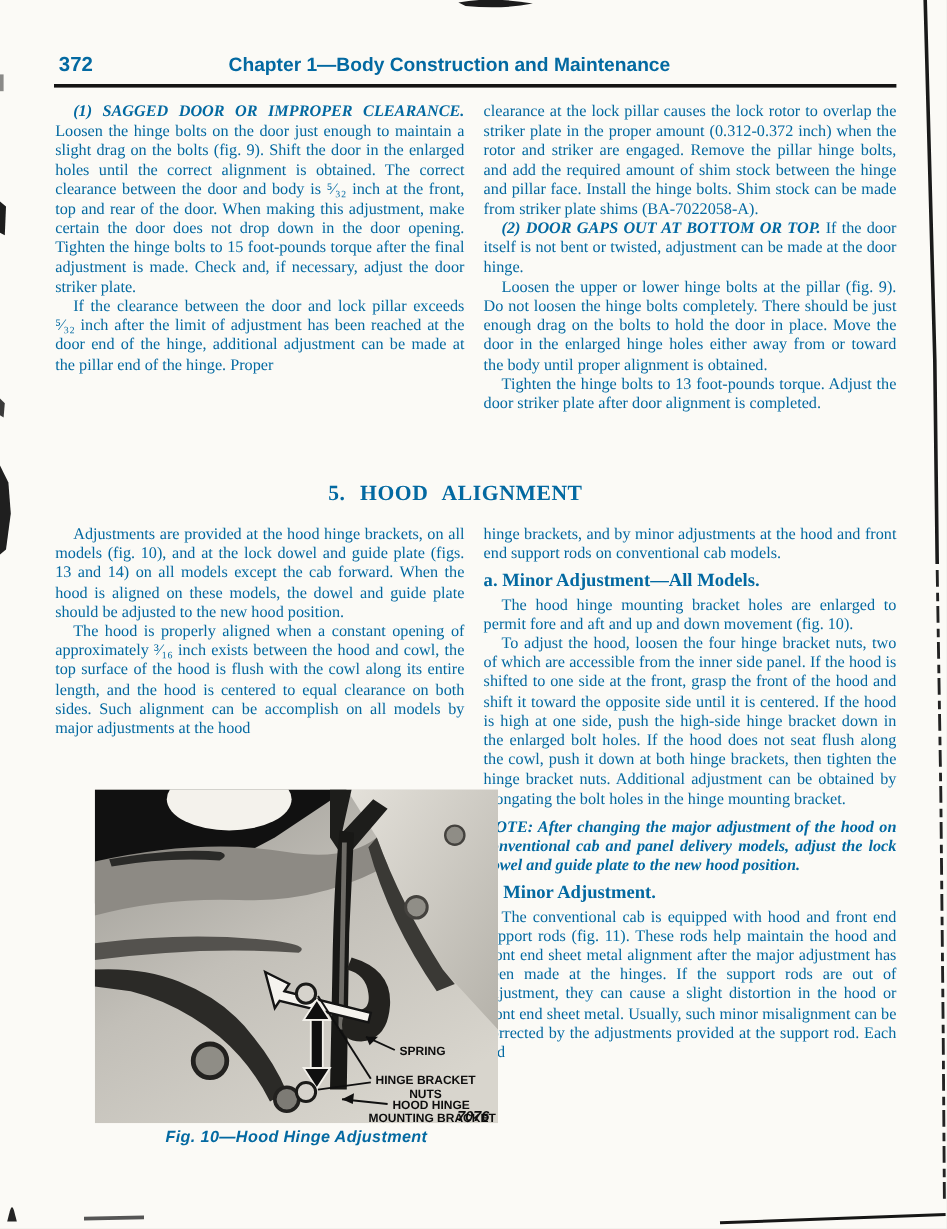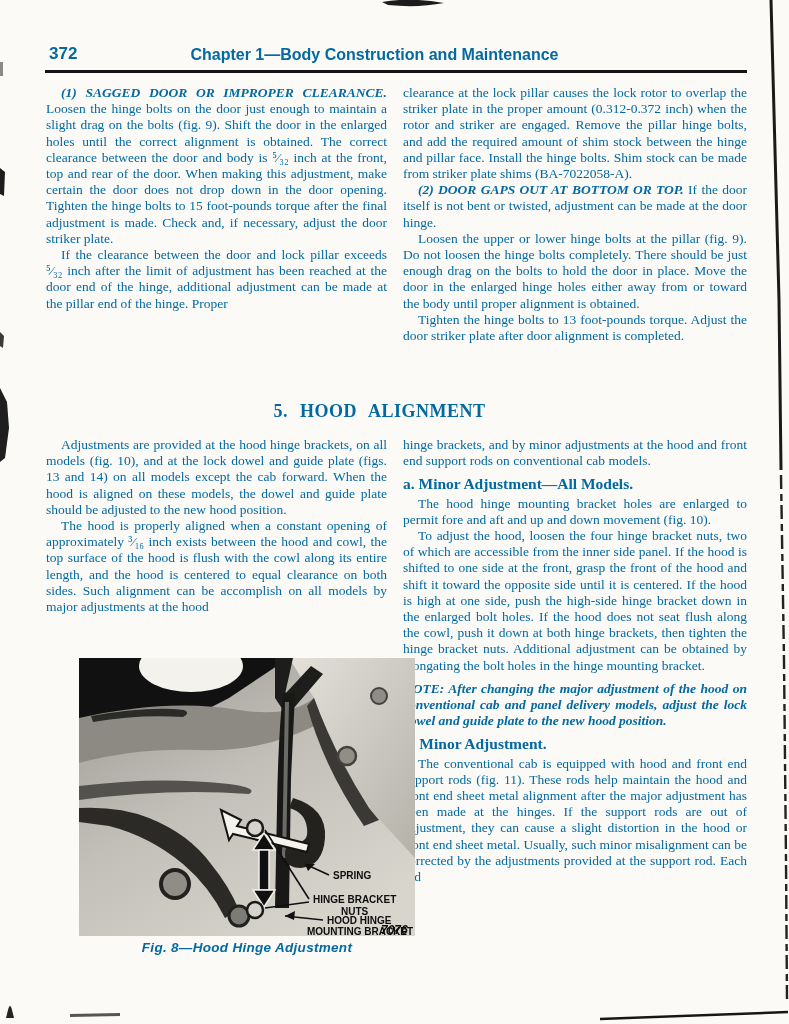--- a/index.html
+++ b/index.html
@@ -148,21 +148,21 @@
 
       <g font-family="Liberation Sans, sans-serif" font-weight="bold" font-size="10" fill="#0d0d0d">
         <text x="254" y="221">SPRING</text>
         <text x="234" y="245">HINGE BRACKET</text>
         <text x="262" y="257">NUTS</text>
         <text x="248" y="266">HOOD HINGE</text>
         <text x="228" y="277">MOUNTING BRACKET</text>
       </g>
       <text x="302" y="276" font-family="Liberation Sans, sans-serif" font-weight="bold" font-style="italic" font-size="12" fill="#0d0d0d">7076</text>
     </svg>
-    <div class="fig-caption">Fig. 8—Hood Hinge Adjustment</div>
+    <div class="fig-caption">Fig. 10—Hood Hinge Adjustment</div>
   </div>
 
   <svg class="artifacts" width="789" height="1024" viewBox="0 0 789 1024">
 
     <path d="M382,2 Q410,-3 444,3 Q418,8 388,5 Z" fill="#1c1c1c"></path>
 
     <path d="M771,0 L779,300 L781,470" stroke="#1a1a1a" stroke-width="3" fill="none"></path>
     <path d="M781,475 L784,660 L786,860 L787,1000" stroke="#222" stroke-width="2.4" fill="none" stroke-dasharray="14 5 7 4"></path>
 
     <path d="M600,1019 L788,1012" stroke="#161616" stroke-width="2.5" fill="none"></path>

